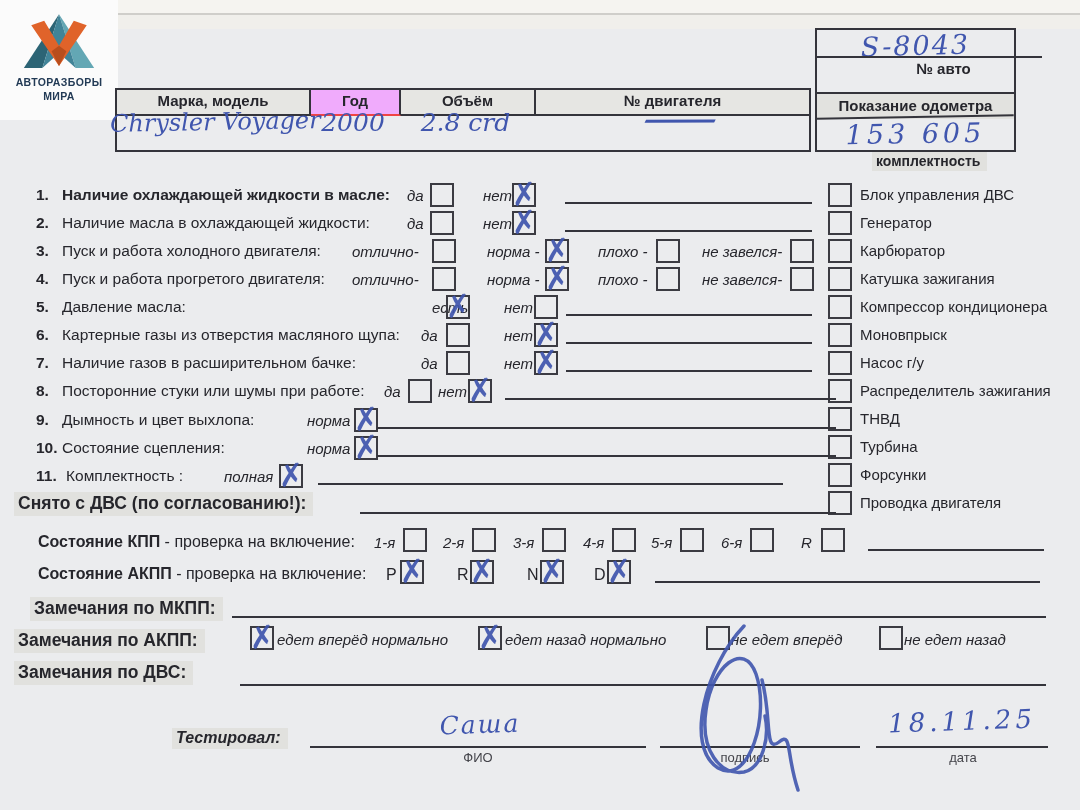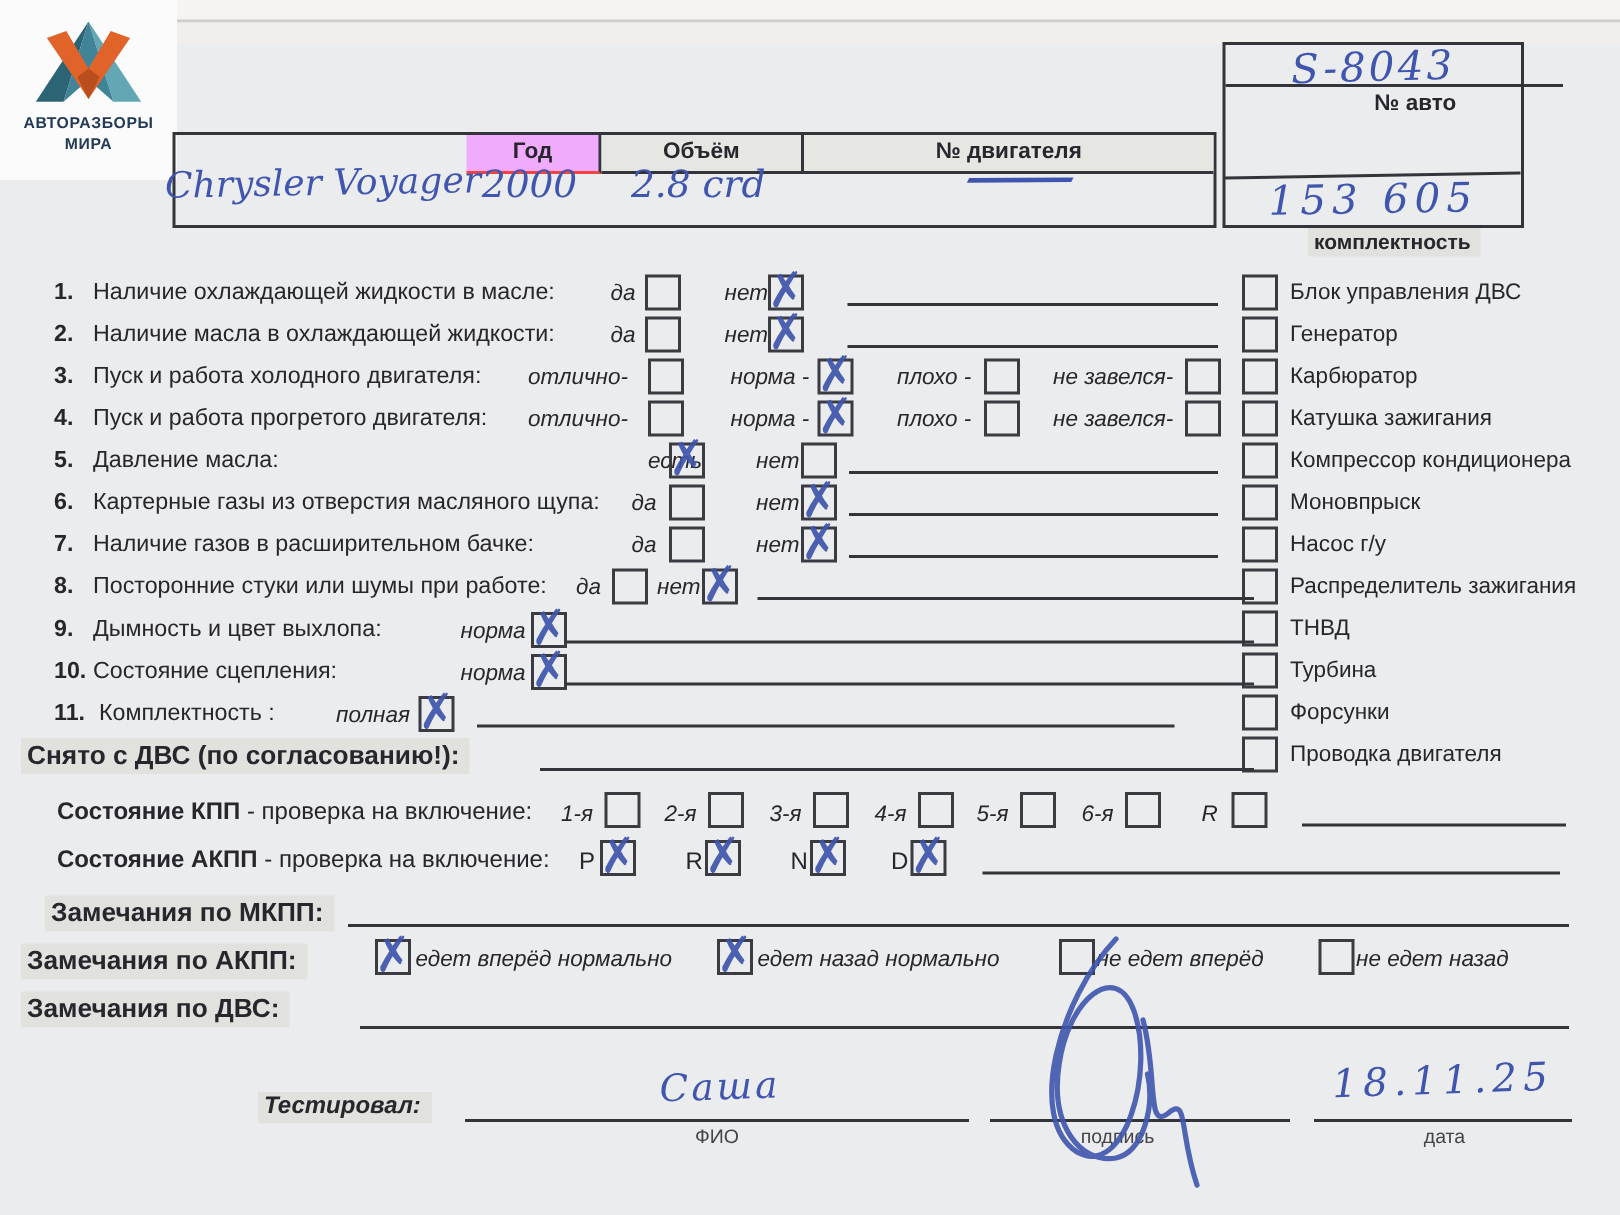--- a/index.html
+++ b/index.html
@@ -54,24 +54,26 @@
       </svg>
     </div>
     <div class="abs" style="left:0;top:76px;width:118px;text-align:center;font-size:10.5px;font-weight:bold;color:#223a55;letter-spacing:.4px;">АВТОРАЗБОРЫ</div>
     <div class="abs" style="left:0;top:90px;width:118px;text-align:center;font-size:10.5px;font-weight:bold;color:#223a55;letter-spacing:.4px;">МИРА</div>
   </div>
 
 
   <div class="abs" style="left:815px;top:28px;width:197px;height:120px;border:2px solid #34343b;">
     <div class="abs hw" style="left:0;top:0;width:197px;height:38px;text-align:center;font-size:27px;letter-spacing:2px;transform:rotate(-1.5deg);">S-8043</div>
     <div class="abs th" style="left:0;top:26px;width:197px;height:22px;border-top:2px solid #34343b;padding-top:2px;padding-left:28px;">№ авто</div>
+    <div class="abs th" style="left:0;top:62px;width:197px;height:22px;border-top:2px solid #34343b;background:#e2e2df;padding-top:3px;">Показание одометра</div>
     <div class="abs hw" style="left:0;top:86px;width:197px;height:34px;border-top:2px solid #34343b;text-align:center;font-size:27px;letter-spacing:4px;transform:rotate(-1deg);">153 605</div>
   </div>
 
   <div class="abs" style="left:115px;top:88px;width:692px;height:60px;border:2px solid #34343b;">
+    <div class="abs th" style="left:0;top:0;width:192px;height:22px;border-right:2px solid #34343b;border-bottom:2px solid #34343b;background:#e6e6e3;padding-top:2px;">Марка, модель</div>
     <div class="abs th" style="left:194px;top:0;width:88px;height:22px;border-right:2px solid #34343b;border-bottom:2px solid #ef4444;background:#f0abfc;padding-top:2px;">Год</div>
     <div class="abs th" style="left:419px;top:0;width:273px;height:22px;border-bottom:2px solid #34343b;background:#e6e6e3;padding-top:2px;">№ двигателя</div>
     <div class="abs th" style="left:284px;top:0;width:133px;height:22px;border-right:2px solid #34343b;border-bottom:2px solid #34343b;background:#e6e6e3;padding-top:2px;">Объём</div>
   </div>
   <div class="abs hw" style="left:110px;top:108px;width:202px;text-align:center;font-size:24px;transform:rotate(-1deg);">Chrysler Voyager</div>
   <div class="abs hw" style="left:309px;top:108px;width:88px;text-align:center;font-size:25px;">2000</div>
   <div class="abs hw" style="left:399px;top:108px;width:133px;text-align:center;font-size:25px;">2.8 crd</div>
   <div class="abs hw" style="left:600px;top:104px;width:160px;text-align:center;font-size:26px;font-weight:bold;transform:scaleX(3) rotate(-1deg);">—</div>
 
   <div class="abs hl" style="left:872px;top:152px;font-size:14px;font-weight:bold;">комплектность</div>
@@ -99,21 +101,21 @@
       <span class="abs comp-lbl" style="left:860px;top:438px;">Турбина</span>
     <div class="cb" style="left:828px;top:463px;"></div>
       <span class="abs comp-lbl" style="left:860px;top:466px;">Форсунки</span>
     <div class="cb" style="left:828px;top:491px;"></div>
       <span class="abs comp-lbl" style="left:860px;top:494px;">Проводка двигателя</span>
   </div>
 
   <div>
 
     <span class="abs num" style="left:36px;top:186px;">1.</span>
-    <span class="abs lbl" style="left:62px;top:186px;">Наличие охлаждающей жидкости в масле:</span>
+    <span class="abs lbl" style="left:62px;top:186px;font-weight:bold;">Наличие охлаждающей жидкости в масле:</span>
     <span class="abs opt" style="left:407px;top:187px;">да</span>
     <div class="cb" style="left:430px;top:183px;"></div>
     <span class="abs opt" style="left:483px;top:187px;">нет</span>
     <div class="cb checked" style="left:512px;top:183px;"></div>
     <div class="fline" style="left:565px;top:202px;width:247px;"></div>
 
     <span class="abs num" style="left:36px;top:214px;">2.</span>
     <span class="abs lbl" style="left:62px;top:214px;">Наличие масла в охлаждающей жидкости:</span>
     <span class="abs opt" style="left:407px;top:215px;">да</span>
     <div class="cb" style="left:430px;top:211px;"></div>

